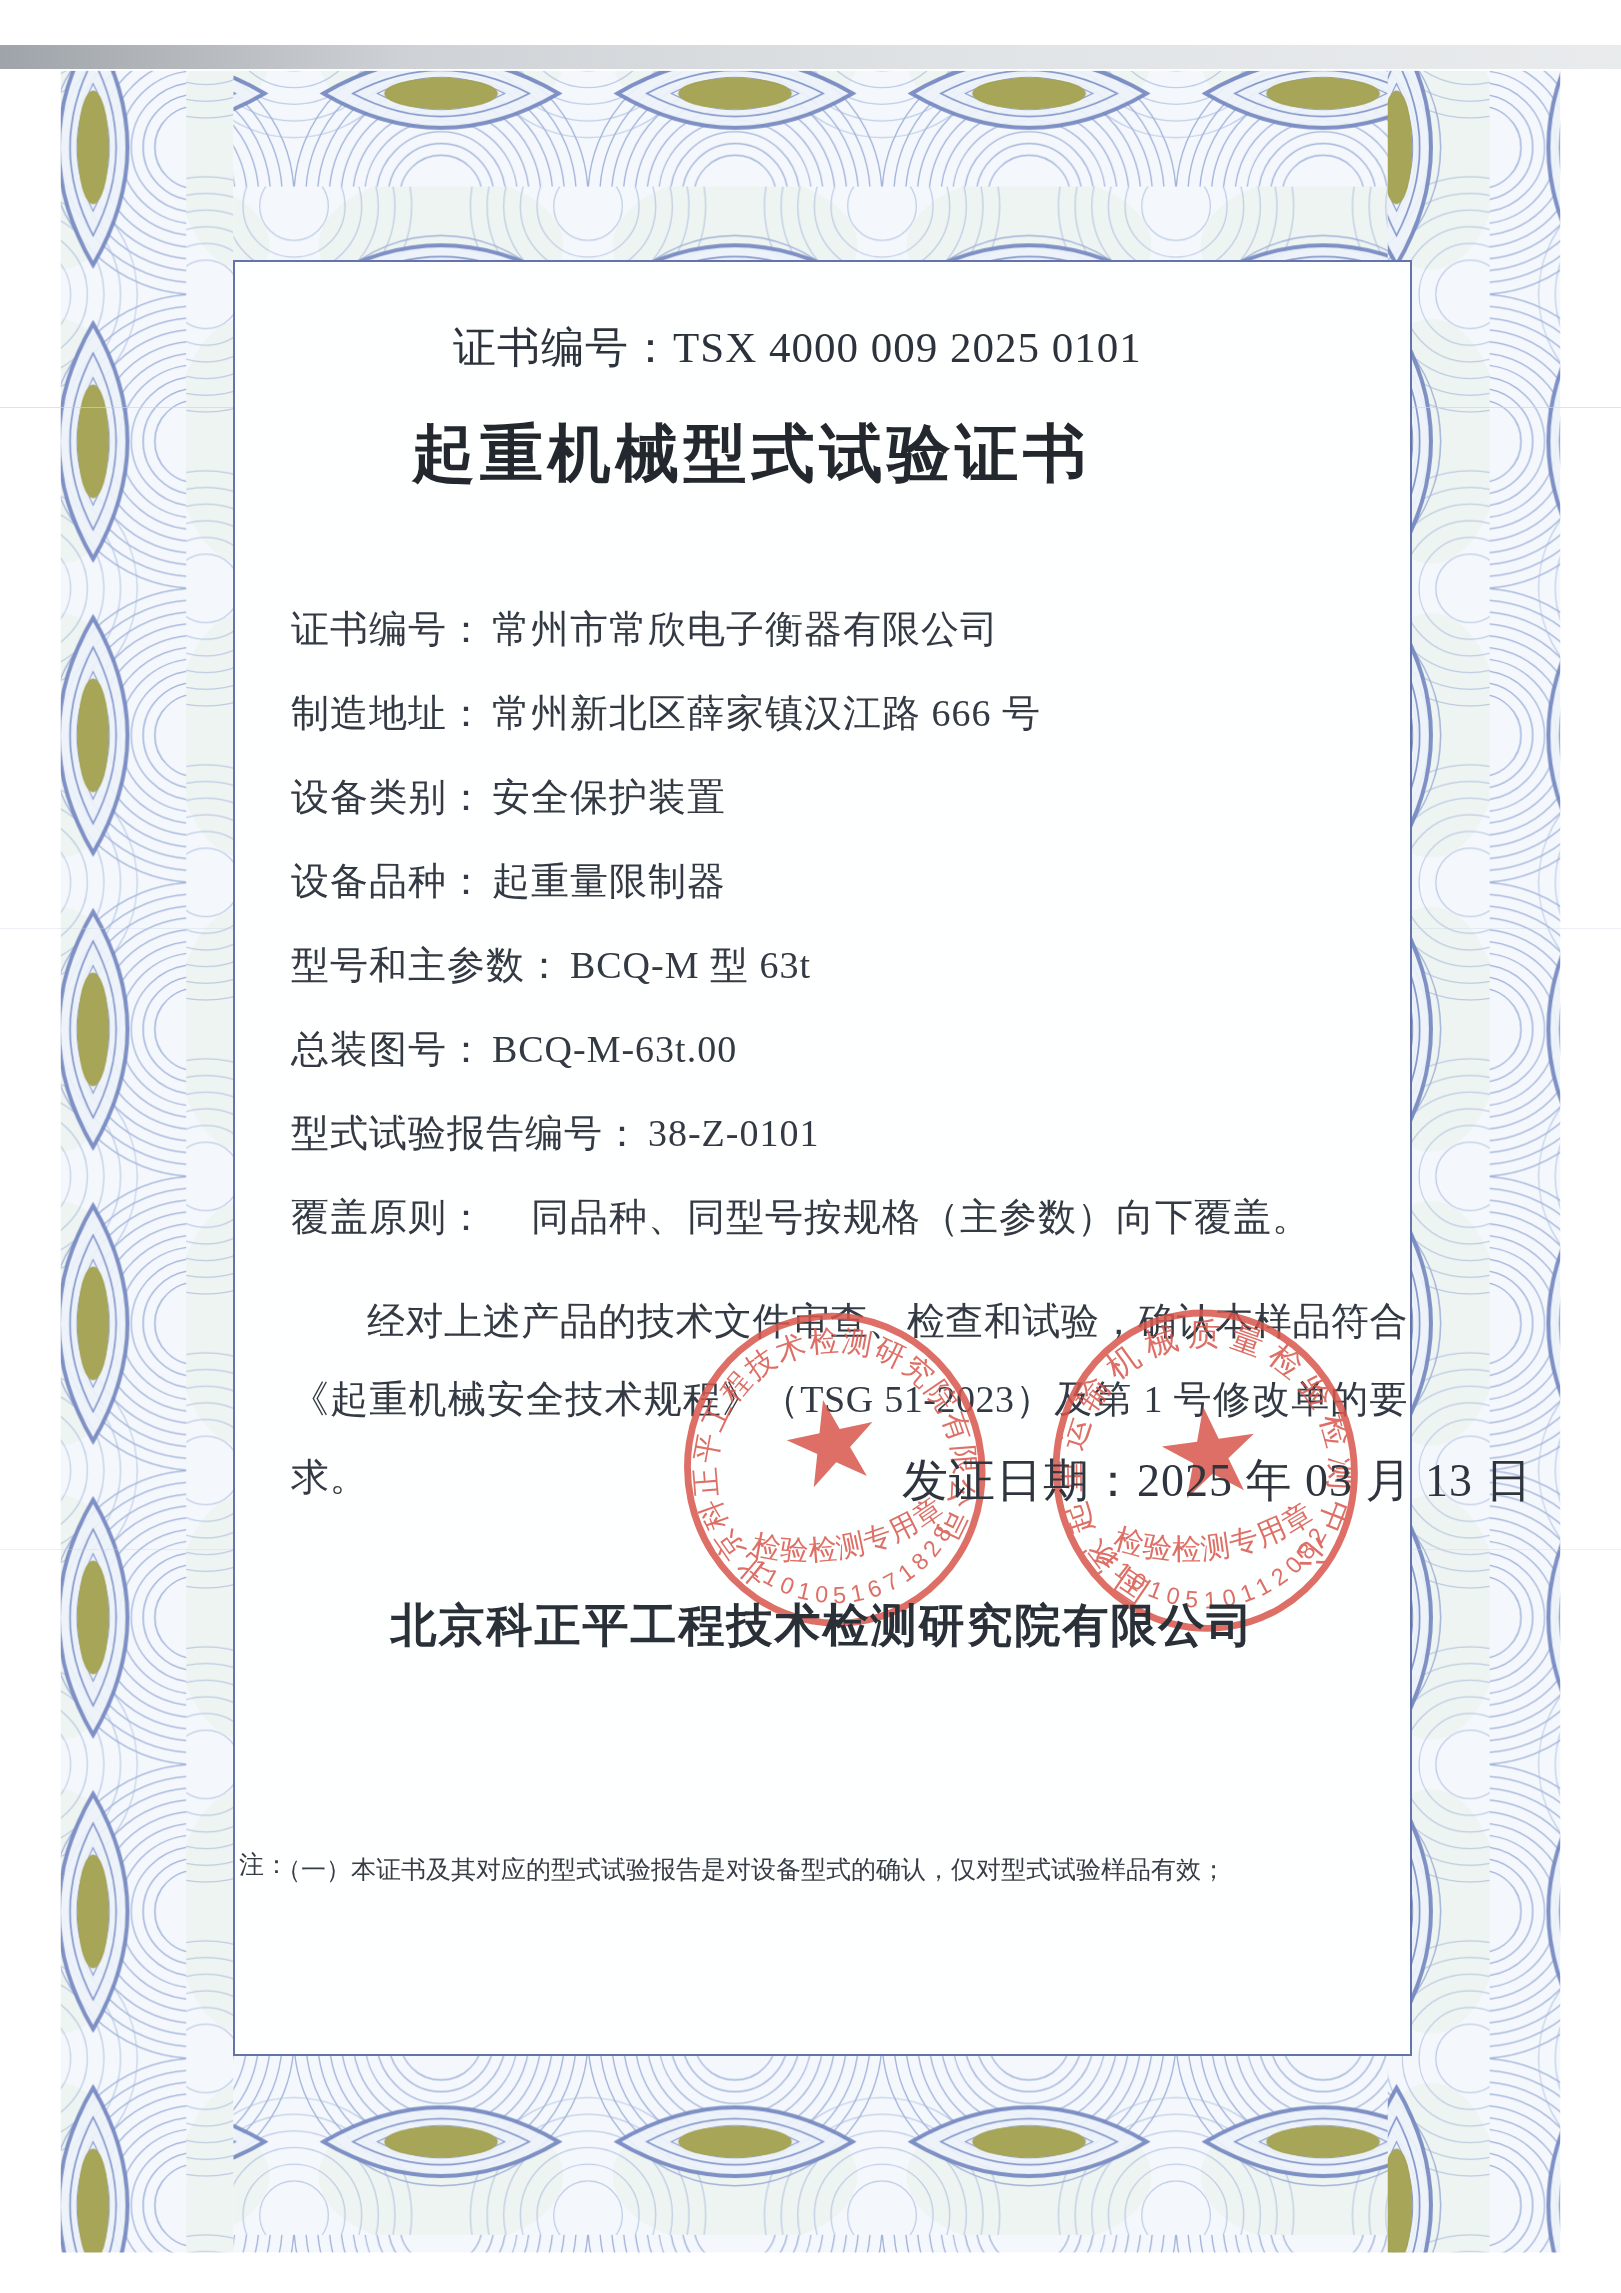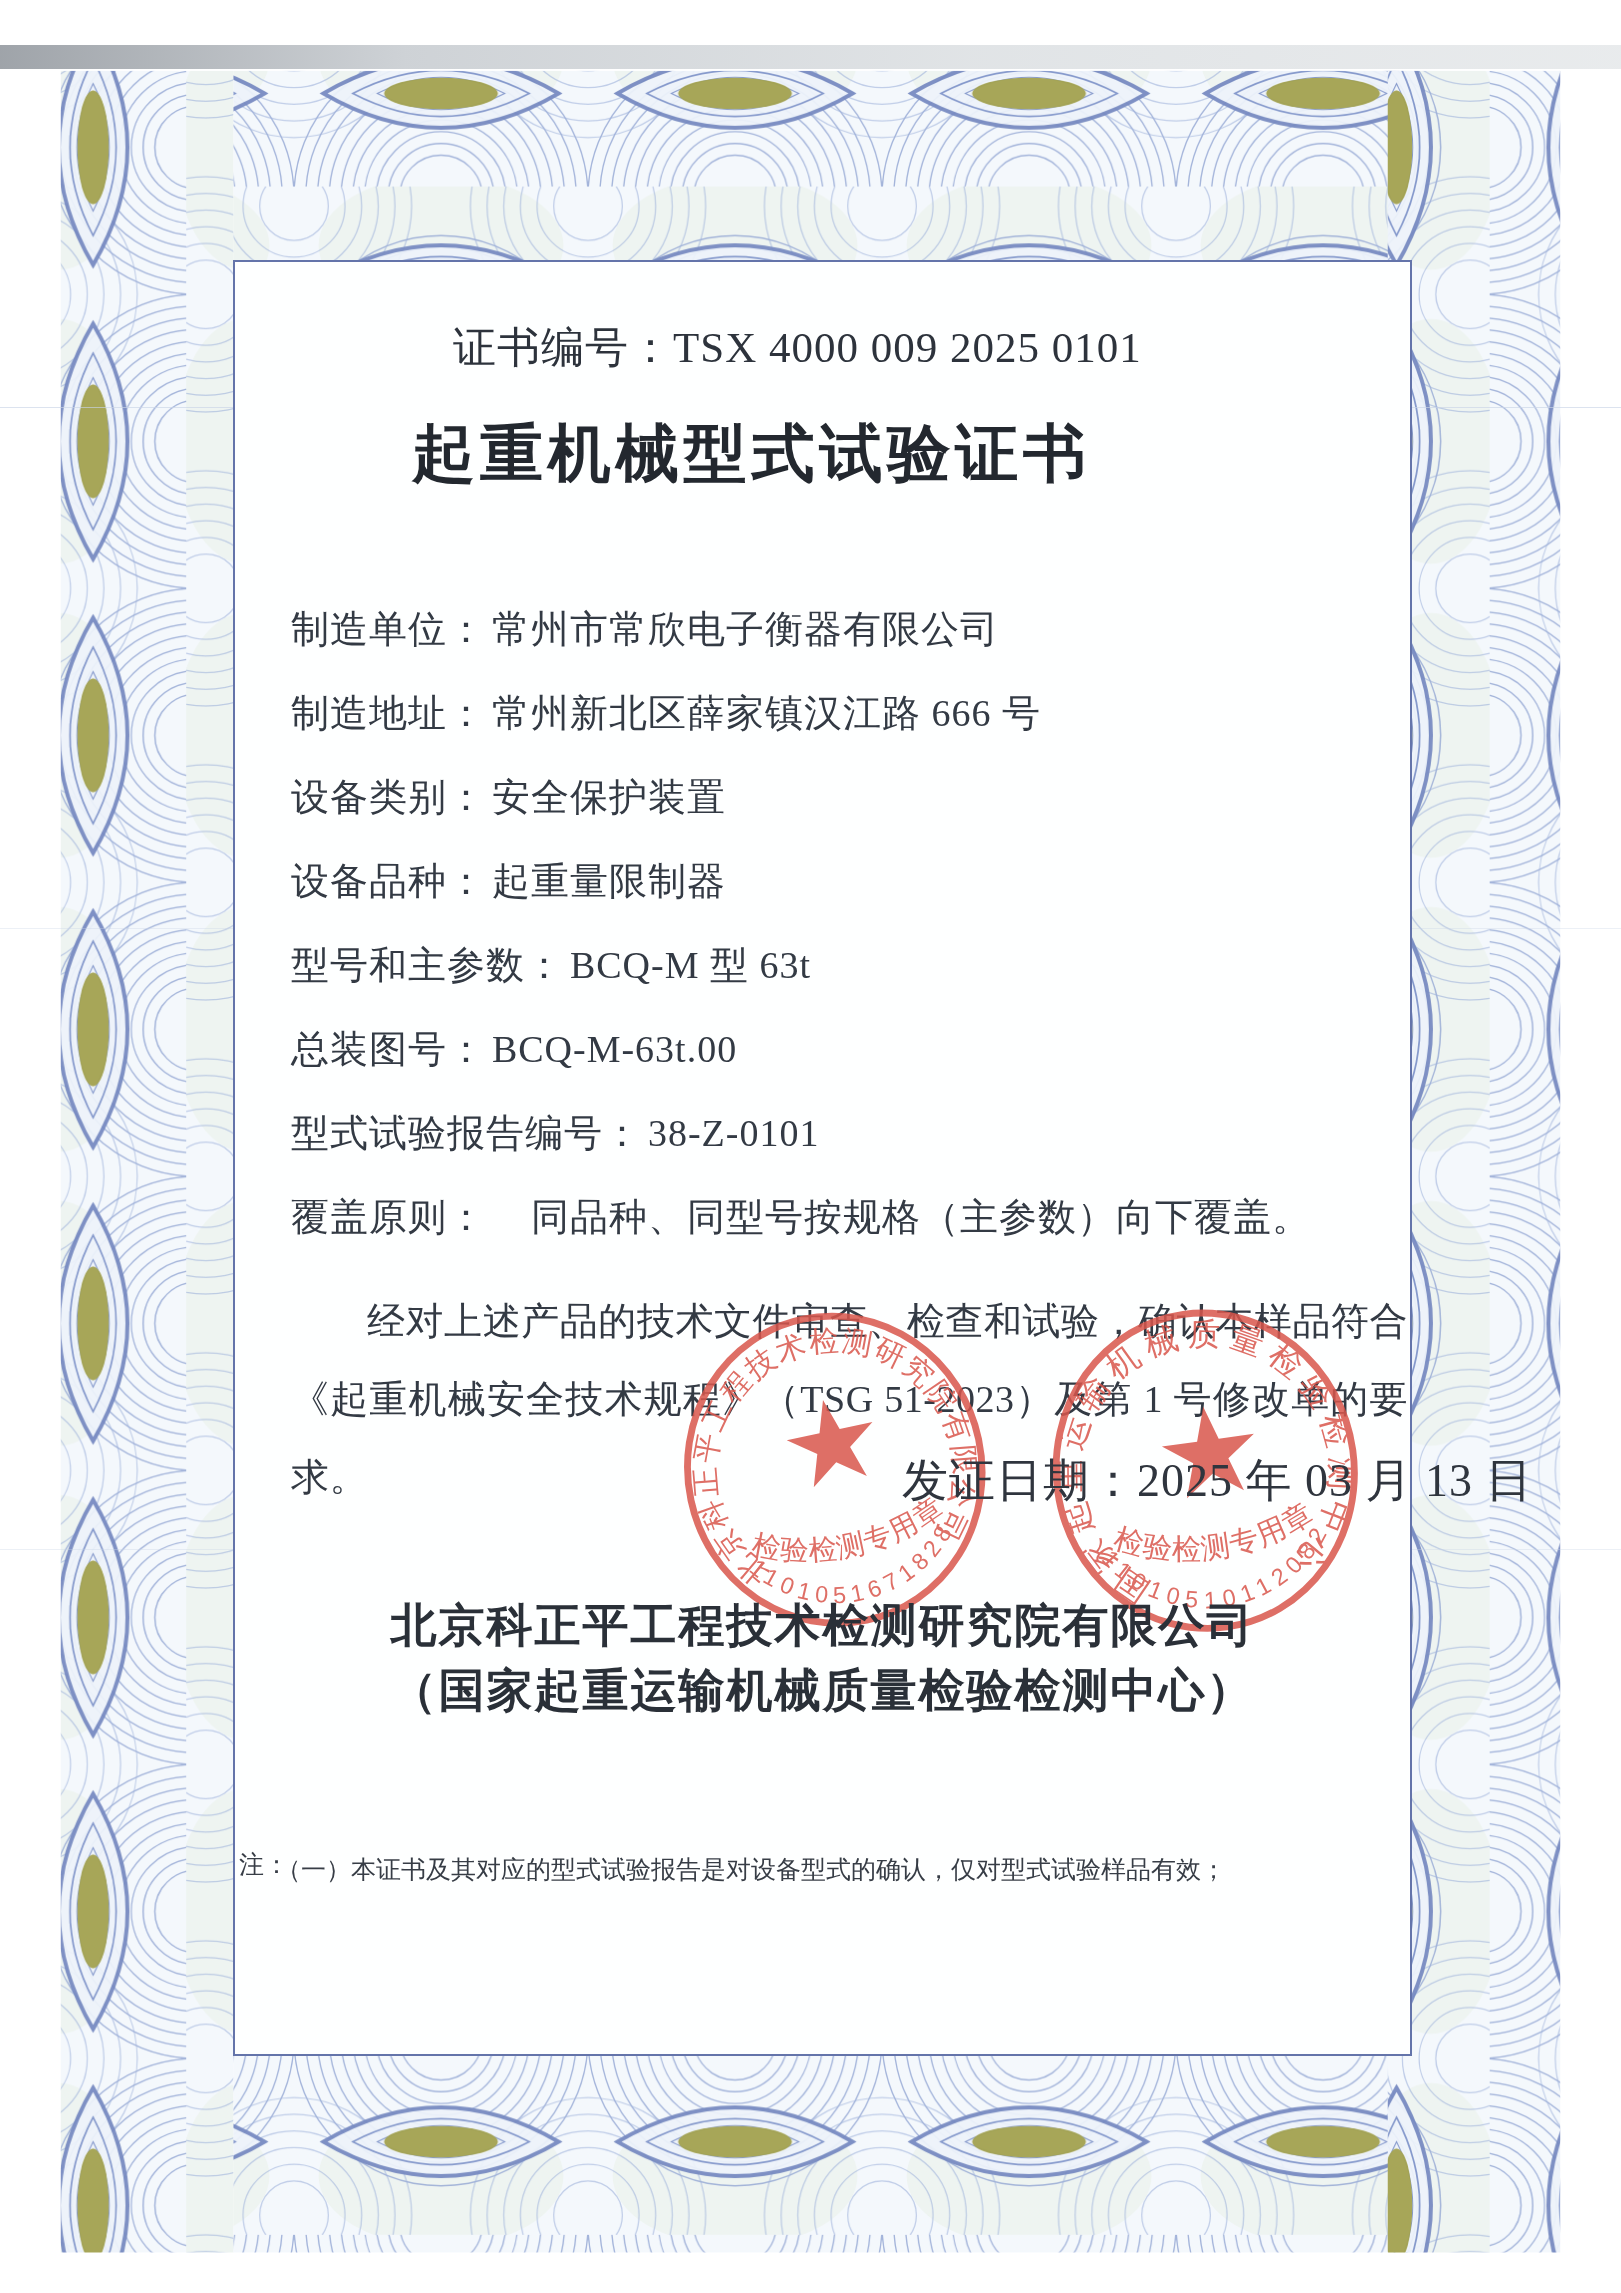--- a/index.html
+++ b/index.html
@@ -126,21 +126,21 @@
   <div class="crease" style="top:1549px;opacity:.35"></div>
 
   <div class="cert">
 
     <div class="certno">证书编号：TSX 4000 009 2025 0101</div>
 
     <h1 class="title">起重机械型式试验证书</h1>
 
     <div class="rows">
       <div class="row">
-        <span class="lbl">制造单位：</span><span class="val">常州市常欣电子衡器有限公司</span>
+        <span class="lbl">证书编号：</span><span class="val">常州市常欣电子衡器有限公司</span>
       </div>
       <div class="row">
         <span class="lbl">制造地址：</span><span class="val">常州新北区薛家镇汉江路 666 号</span>
       </div>
       <div class="row">
         <span class="lbl">设备类别：</span><span class="val">安全保护装置</span>
       </div>
       <div class="row">
         <span class="lbl">设备品种：</span><span class="val">起重量限制器</span>
       </div>
@@ -196,21 +196,20 @@
         </text>
         <text font-size="24" letter-spacing="7">
           <textPath href="#numR" startOffset="50%" text-anchor="middle">11010510112082</textPath>
         </text>
       </g>
     </svg>
 
     <div class="issue-date">发证日期：2025 年 03 月 13 日</div>
 
     <p class="issuer-1">北京科正平工程技术检测研究院有限公司</p>
-    <p class="issuer-2">（国家起重运输机械质量检验检测中心）</p>
 
     <div class="notes">
       <span class="notes-label">注：</span>
       <div class="note-line">（一）本证书及其对应的型式试验报告是对设备型式的确认，仅对型式试验样品有效；</div>
     </div>
 
   </div>
 </div>
 
 

